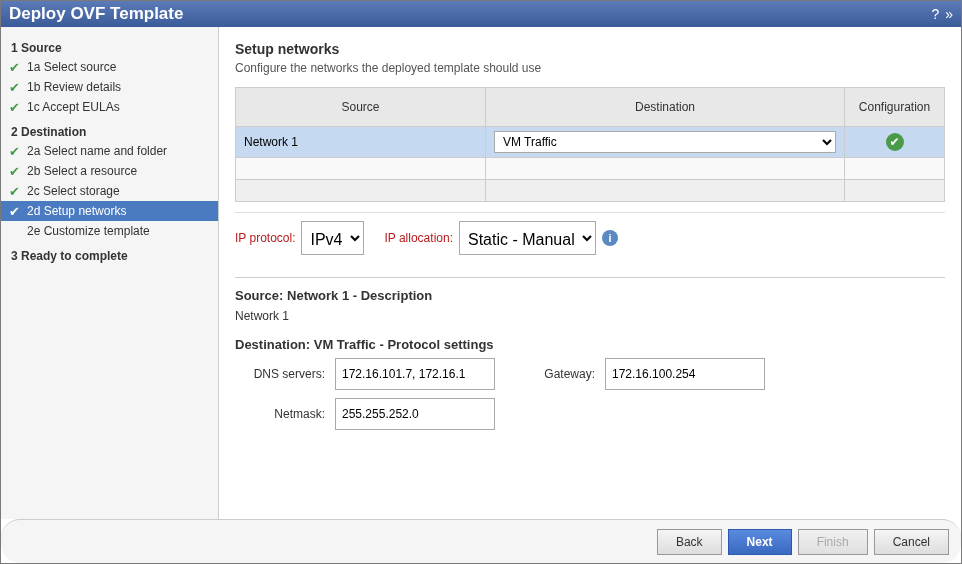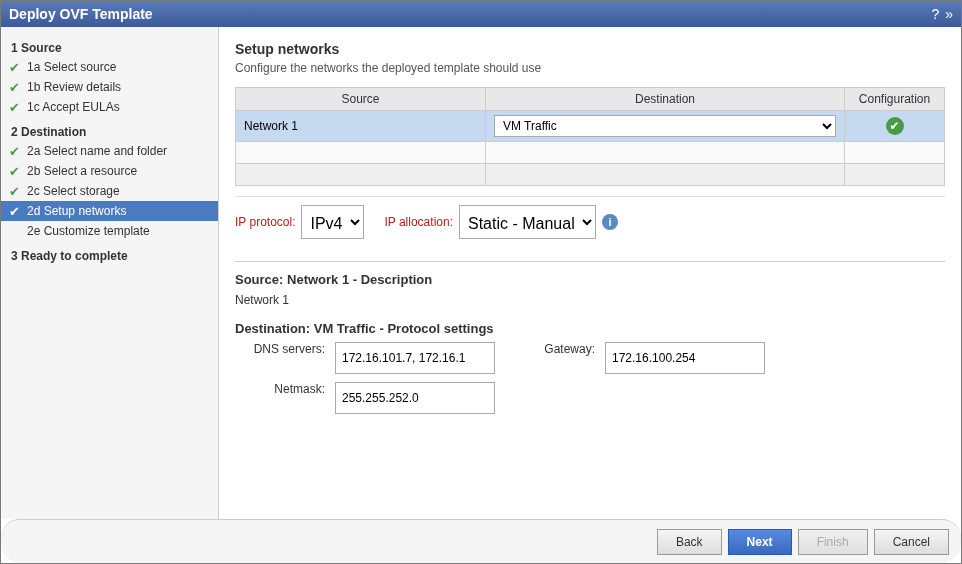--- a/index.html
+++ b/index.html
@@ -10,21 +10,21 @@
     .title-bar {
       background: linear-gradient(to bottom, #5a7ab8, #3a5a98);
       color: #fff;
       padding: 5px 8px;
       display: flex;
       align-items: center;
       justify-content: space-between;
       height: 26px;
       flex-shrink: 0;
     }
-    .title-bar-title { font-size: 14px; font-weight: bold; text-align: center; }
+    .title-bar-title { font-size: 17px; font-weight: bold; text-align: center; }
     .title-bar-controls { display: flex; gap: 6px; align-items: center; }
     .title-bar-icon { color: #fff; font-size: 14px; cursor: pointer; }
 
     .content-area { display: flex; flex: 1; overflow: hidden; }
 
     
     .sidebar {
       width: 218px;
       background: #f5f5f5;
       border-right: 1px solid #ccc;
@@ -72,21 +72,21 @@
     }
 
     .panel-title { font-size: 14px; font-weight: bold; color: #333; margin-bottom: 4px; }
     .panel-subtitle { font-size: 12px; color: #555; margin-bottom: 12px; }
 
     
     .network-table { width: 100%; border-collapse: collapse; margin-bottom: 10px; }
     .network-table th {
       background: #e8e8e8;
       border: 1px solid #ccc;
-      padding: 4px 8px;
+      padding: 12px 8px;
       text-align: center;
       font-size: 12px;
       color: #333;
       font-weight: normal;
     }
     .network-table td {
       border: 1px solid #ccc;
       padding: 4px 8px;
       font-size: 12px;
     }
@@ -131,21 +131,21 @@
       font-size: 11px; font-weight: bold; cursor: pointer;
     }
     .divider { border: none; border-top: 1px solid #ccc; margin: 4px 0 10px 0; }
 
     
     .section-header { font-size: 13px; font-weight: bold; color: #333; margin-bottom: 6px; }
     .section-text { font-size: 12px; color: #333; margin-bottom: 14px; }
 
     
     .dest-settings { margin-bottom: 10px; }
-    .form-row { display: flex; gap: 10px; margin-bottom: 8px; }
+    .form-row { display: flex; align-items: center; gap: 10px; margin-bottom: 8px; }
     .form-label { font-size: 12px; color: #333; width: 90px; text-align: right; }
     .form-input {
       font-size: 12px;
       border: 1px solid #aaa;
       padding: 3px 6px;
       height: 32px;
       background: #fff;
       width: 160px;
     }
 

